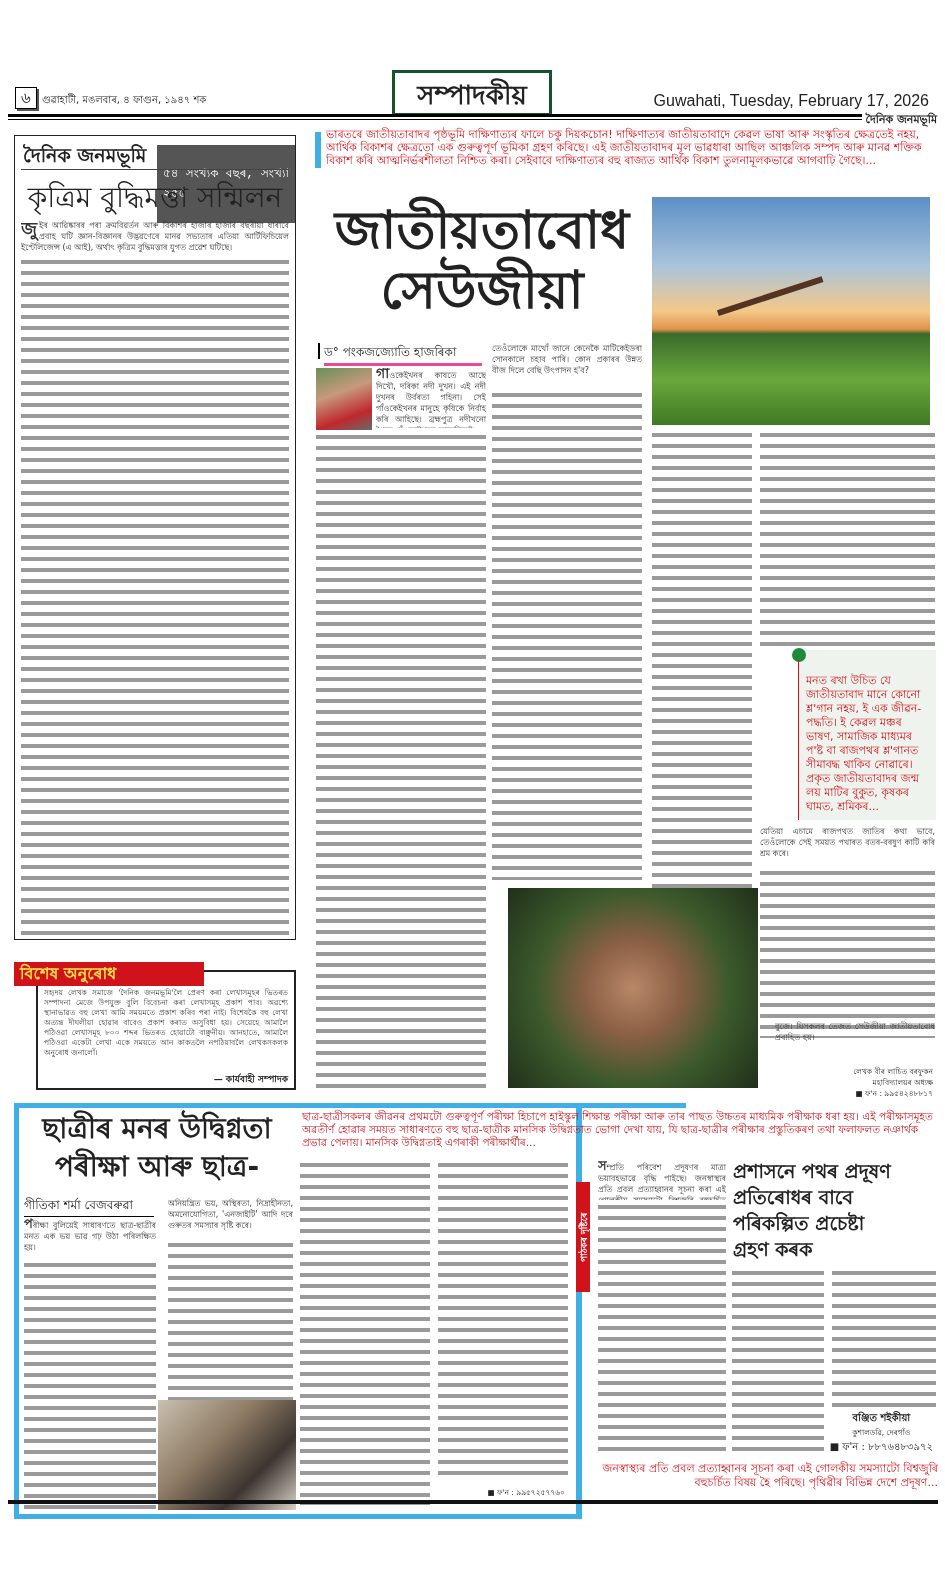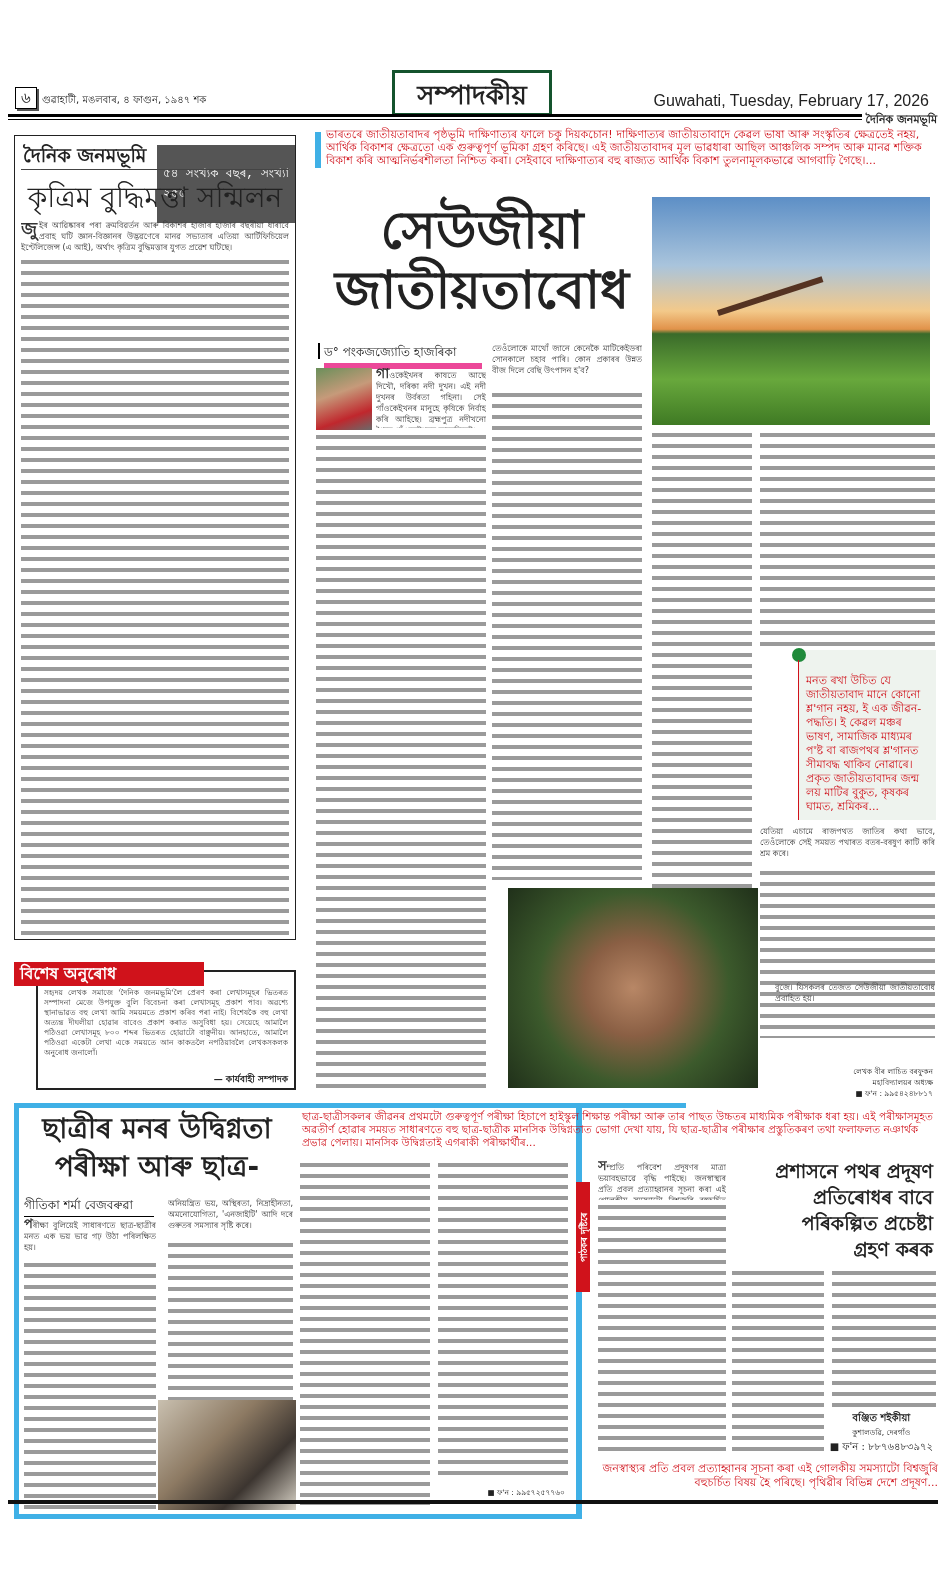--- a/index.html
+++ b/index.html
@@ -33,36 +33,36 @@
   <div class="abs" style="left:142px;top:9px;background:#555;color:#fff;font-size:12px;padding:19px 6px;font-family:Liberation Mono, monospace">৫৪ সংখ্যক বছৰ, সংখ্যা ২৫৫</div>
   <div class="abs" style="left:6px;right:6px;top:33px;height:1px;background:#444"></div>
   <div class="abs" style="left:0;right:0;top:40px;text-align:center;font-size:28px;font-family:'DejaVu Sans',sans-serif">কৃত্ৰিম বুদ্ধিমত্তা সন্মিলন</div>
   <div class="abs filler" style="left:6px;right:6px;top:84px;height:715px">
     <span style="font-size:18px;font-weight:bold;float:left;line-height:18px;margin-right:2px">জু</span>
     <span>ইৰ আৱিষ্কাৰৰ পৰা ক্ৰমবিৱৰ্তন আৰু বিকাশৰ হাজাৰ হাজাৰ বছৰীয়া ধাৰাবে প্ৰবাহ ঘটি জ্ঞান-বিজ্ঞানৰ উদ্ভৱণেৰে মানৱ সভ্যতাৰ এতিয়া আৰ্টিফিচিয়েল ইণ্টেলিজেন্স (এ আই), অৰ্থাৎ কৃত্ৰিম বুদ্ধিমত্তাৰ যুগত প্ৰৱেশ ঘটিছে।</span>
     <div class="lines" style="height:680px;margin-top:4px"></div>
   </div>
 </div>
 
-<div class="abs" style="left:14px;top:962px;width:190px;height:24px;background:#d0121b;color:#ffffff;font-size:16px;font-weight:bold;padding-left:6px;line-height:24px;font-family:'DejaVu Sans',sans-serif;z-index:2">বিশেষ অনুৰোধ</div>
+<div class="abs" style="left:14px;top:962px;width:190px;height:24px;background:#d0121b;color:#fde047;font-size:16px;font-weight:bold;padding-left:6px;line-height:24px;font-family:'DejaVu Sans',sans-serif;z-index:2">বিশেষ অনুৰোধ</div>
 <div class="abs box" style="left:36px;top:970px;width:260px;height:120px;border-width:2px;padding:16px 6px 4px">
   <div class="filler" style="font-size:7.5px;line-height:10px;height:84px">সহৃদয় লেখক সমাজে 'দৈনিক জনমভূমি'লৈ প্ৰেৰণ কৰা লেখাসমূহৰ ভিতৰত সম্পাদনা মেজে উপযুক্ত বুলি বিবেচনা কৰা লেখাসমূহ প্ৰকাশ পাব। অৱশ্যে স্থানাভাৱত বহু লেখা আমি সময়মতে প্ৰকাশ কৰিব পৰা নাই। বিশেষকৈ বহু লেখা অত্যন্ত দীঘলীয়া হোৱাৰ বাবেও প্ৰকাশ কৰাত অসুবিধা হয়। সেয়েহে আমালৈ পঠিওৱা লেখাসমূহ ৮০০ শব্দৰ ভিতৰত হোৱাটো বাঞ্ছনীয়। আনহাতে, আমালৈ পঠিওৱা একেটা লেখা একে সময়তে আন কাকতলৈ নপঠিয়াবলৈ লেখকসকলক অনুৰোধ জনালোঁ।</div>
   <div style="text-align:right;font-size:9px;font-weight:bold">— কাৰ্যবাহী সম্পাদক</div>
 </div>
 
 <div class="abs" style="left:315px;top:132px;width:6px;height:36px;background:#3fb0e6"></div>
 <div class="abs red" style="left:326px;top:128px;width:610px;font-size:11px;line-height:13px;font-family:'DejaVu Sans',sans-serif">ভাৰতৰে জাতীয়তাবাদৰ পৃষ্ঠভূমি দাক্ষিণাত্যৰ ফালে চকু দিয়কচোন! দাক্ষিণাত্যৰ জাতীয়তাবাদে কেৱল ভাষা আৰু সংস্কৃতিৰ ক্ষেত্ৰতেই নহয়, আৰ্থিক বিকাশৰ ক্ষেত্ৰতো এক গুৰুত্বপূৰ্ণ ভূমিকা গ্ৰহণ কৰিছে। এই জাতীয়তাবাদৰ মূল ভাৱধাৰা আছিল আঞ্চলিক সম্পদ আৰু মানৱ শক্তিক বিকাশ কৰি আত্মনিৰ্ভৰশীলতা নিশ্চিত কৰা। সেইবাবে দাক্ষিণাত্যৰ বহু ৰাজ্যত আৰ্থিক বিকাশ তুলনামূলকভাৱে আগবাঢ়ি গৈছে।...</div>
 
 <div class="abs" style="left:312px;top:200px;width:340px;text-align:center;font-size:52px;line-height:60px;font-family:'DejaVu Sans',sans-serif;font-weight:bold">
+  <div>জাতীয়তাবোধ</div>
   <div>সেউজীয়া</div>
-  <div>জাতীয়তাবোধ</div>
 </div>
 
 <div class="abs" style="left:318px;top:343px;width:2px;height:16px;background:#000"></div>
-<div class="abs" style="left:324px;top:343px;font-size:12px;font-family:'DejaVu Sans',sans-serif;border-bottom:6px solid #ec4899;width:158px">ড° পংকজজ্যোতি হাজৰিকা</div>
+<div class="abs" style="left:324px;top:343px;font-size:12px;font-family:'DejaVu Sans',sans-serif;border-bottom:3px solid #ec4899;width:158px">ড° পংকজজ্যোতি হাজৰিকা</div>
 
 <div class="abs" style="left:316px;top:368px;width:56px;height:62px;background:linear-gradient(160deg,#6a8f5a,#c69a7a 40%,#c0272d 75%,#6a6a6a)"></div>
 
 <div class="abs filler" style="left:376px;top:368px;width:110px;height:60px">
   <span style="font-size:14px;font-weight:bold">গাঁ</span><span>ওকেইখনৰ কাষতে আছে দিখৌ, দৰিকা নদী দুখন। এই নদী দুখনৰ উৰ্বৰতা গহিনা। সেই গাঁওকেইখনৰ মানুহে কৃষিকে নিৰ্বাহ কৰি আহিছে। ব্ৰহ্মপুত্ৰ নদীখনো গৈছে গাঁওকেইখনৰ কাষেদিয়েই।</span>
 </div>
 <div class="abs filler lines" style="left:316px;top:432px;width:170px;height:660px"></div>
 
 <div class="abs filler" style="left:492px;top:343px;width:150px;height:44px">তেওঁলোকে মাথোঁ জানে কেনেকৈ মাটিকেইডৰা সোনকালে চহাব পাৰি। কোন প্ৰকাৰৰ উন্নত বীজ দিলে বেছি উৎপাদন হ'ব?</div>
 <div class="abs filler lines" style="left:492px;top:390px;width:150px;height:490px"></div>
@@ -77,21 +77,21 @@
 <div class="abs" style="left:798px;top:650px;width:138px;height:170px;background:#eef3ee">
   <div class="abs" style="left:-6px;top:-2px;width:14px;height:14px;border-radius:50%;background:#1f8a3a"></div>
   <div class="abs" style="left:0;top:10px;width:1px;height:160px;background:#d0121b"></div>
   <div class="abs red" style="left:8px;top:24px;right:4px;font-size:11px;line-height:14px;font-family:'DejaVu Sans',sans-serif">মনত ৰখা উচিত যে জাতীয়তাবাদ মানে কোনো শ্ল'গান নহয়, ই এক জীৱন-পদ্ধতি। ই কেৱল মঞ্চৰ ভাষণ, সামাজিক মাধ্যমৰ প'ষ্ট বা ৰাজপথৰ শ্ল'গানত সীমাবদ্ধ থাকিব নোৱাৰে। প্ৰকৃত জাতীয়তাবাদৰ জন্ম লয় মাটিৰ বুকুত, কৃষকৰ ঘামত, শ্ৰমিকৰ...</div>
 </div>
 <div class="abs filler" style="left:760px;top:826px;width:175px;height:40px">যেতিয়া এচামে ৰাজপথত জাতিৰ কথা ভাবে, তেওঁলোকে সেই সময়ত পথাৰত বতৰ-বৰষুণ কাটি কৰি শ্ৰম কৰে।</div>
 <div class="abs filler lines" style="left:760px;top:868px;width:175px;height:170px"></div>
 
 <div class="abs" style="left:508px;top:888px;width:250px;height:200px;background:radial-gradient(circle at 50% 50%,#b88766 0%,#8a5f44 30%,#3c5a2c 60%,#20301a 100%)"></div>
 
-<div class="abs filler" style="left:775px;top:982px;width:160px;height:24px">বুজে। যিসকলৰ তেজত সেউজীয়া জাতীয়তাবোধ প্ৰবাহিত হয়।</div>
+<div class="abs filler" style="left:775px;top:1021px;width:160px;height:24px">বুজে। যিসকলৰ তেজত সেউজীয়া জাতীয়তাবোধ প্ৰবাহিত হয়।</div>
 <div class="abs" style="right:12px;top:1066px;font-size:7.5px;text-align:right;line-height:11px;font-family:'DejaVu Sans',sans-serif">
   <div>লেখক বীৰ লাচিত বৰফুকন</div>
   <div>মহাবিদ্যালয়ৰ অধ্যক্ষ</div>
   <div>■ ফ'ন : ৯৯৫৪২৪৮৮১৭</div>
 </div>
 
 <div class="abs" style="left:14px;top:1103px;width:566px;height:416px;border:5px solid #3fb0e6;border-right:none"></div>
 <div class="abs" style="left:14px;top:1103px;width:672px;height:5px;background:#3fb0e6"></div>
 <div class="abs" style="left:576px;top:1103px;width:6px;height:416px;background:#3fb0e6"></div>
 
@@ -114,21 +114,21 @@
 <div class="abs filler lines" style="left:300px;top:1160px;width:130px;height:345px"></div>
 <div class="abs filler lines" style="left:438px;top:1160px;width:130px;height:320px"></div>
 <div class="abs" style="right:380px;top:1487px;font-size:7.5px;font-family:'DejaVu Sans',sans-serif">■ ফ'ন : ৯৯৫৭২৫৭৭৬০</div>
 
 <div class="abs" style="left:576px;top:1182px;width:14px;height:110px;background:#d0121b;color:#fff;font-size:9px;writing-mode:vertical-rl;transform:rotate(180deg);text-align:center;font-weight:bold;font-family:'DejaVu Sans',sans-serif">পাঠকৰ দৃষ্টিৰে</div>
 
 <div class="abs filler" style="left:598px;top:1160px;width:128px;height:40px">
   <span style="font-size:13px;font-weight:bold">স</span><span>ম্প্ৰতি পৰিবেশ প্ৰদূষণৰ মাত্ৰা ভয়াবহভাৱে বৃদ্ধি পাইছে। জনস্বাস্থ্যৰ প্ৰতি প্ৰবল প্ৰত্যাহ্বানৰ সূচনা কৰা এই গোলকীয় সমস্যাটো বিশ্বজুৰি বহুচৰ্চিত বিষয় হৈ পৰিছে।</span>
 </div>
 <div class="abs filler lines" style="left:598px;top:1202px;width:128px;height:250px"></div>
-<div class="abs" style="left:733px;top:1158px;width:200px;text-align:right;font-size:19px;line-height:26px;font-weight:bold;font-family:'DejaVu Sans',sans-serif">
+<div class="abs" style="left:733px;top:1158px;width:200px;text-align:left;font-size:19px;line-height:26px;font-weight:bold;font-family:'DejaVu Sans',sans-serif">
   <div>প্ৰশাসনে পথৰ প্ৰদূষণ</div>
   <div>প্ৰতিৰোধৰ বাবে</div>
   <div>পৰিকল্পিত প্ৰচেষ্টা</div>
   <div>গ্ৰহণ কৰক</div>
 </div>
 <div class="abs filler lines" style="left:732px;top:1268px;width:92px;height:185px"></div>
 <div class="abs filler lines" style="left:832px;top:1268px;width:104px;height:140px"></div>
 <div class="abs" style="right:12px;top:1410px;text-align:center;font-family:'DejaVu Sans',sans-serif">
   <div style="font-size:10px;font-weight:bold">বঞ্জিত শইকীয়া</div>
   <div style="font-size:7.5px">কুশালডৱি, দেৰগাঁও</div>

